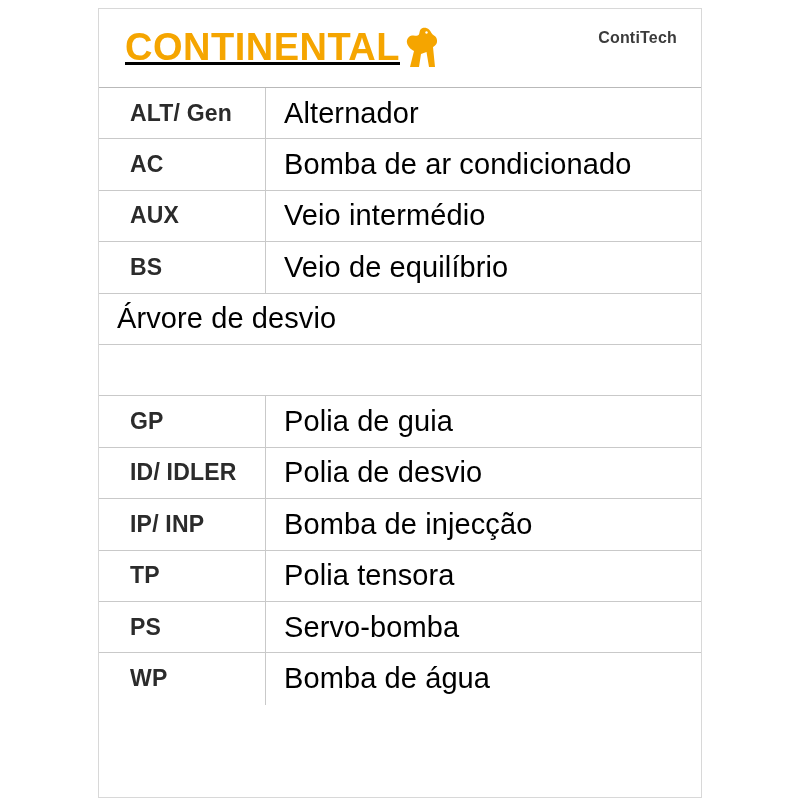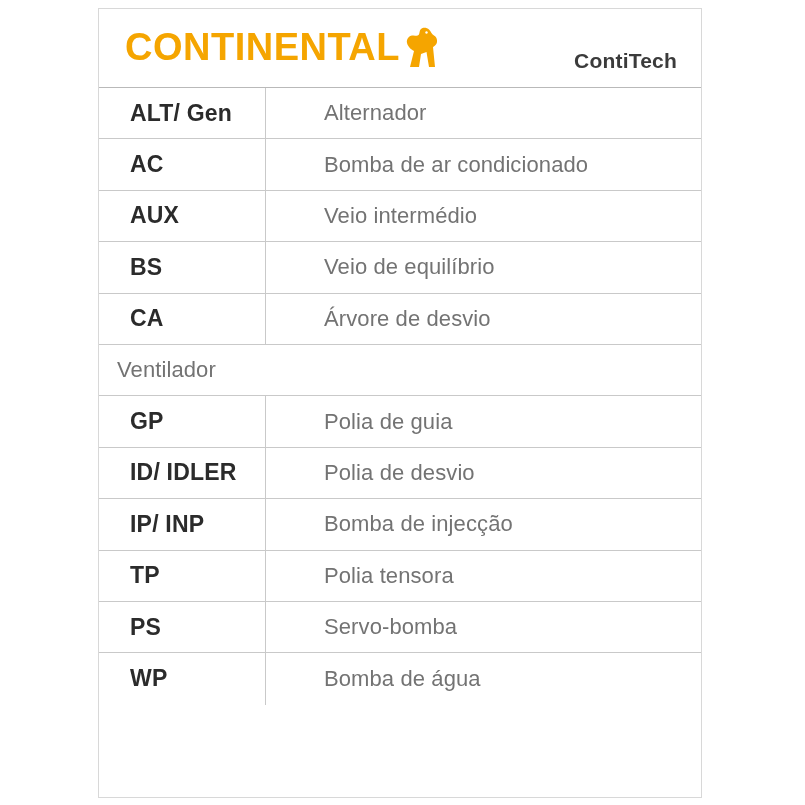--- a/index.html
+++ b/index.html
@@ -32,55 +32,55 @@
     height: 79px;
     border-bottom: 1px solid #b9b9b9;
     box-sizing: border-box;
   }
   .brand {
     position: absolute;
     left: 26px;
     top: 18px;
     display: flex;
     align-items: center;
+    text-decoration: underline;
   }
   .brand-word {
     font-family: "Liberation Sans", sans-serif;
     font-size: 38px;
     font-weight: bold;
     letter-spacing: 0.5px;
     color: #f5a500;
     line-height: 1;
   }
   .horse {
     margin-left: 4px;
     width: 34px;
     height: 40px;
     display: block;
   }
   .sub-brand {
     position: absolute;
     right: 24px;
-    top: 40px;
-    font-size: 21px;
+    top: 20px;
+    font-size: 16px;
     font-weight: bold;
     color: #3b3b3b;
     letter-spacing: 0.2px;
   }
 
   
   .rows {
     display: block;
   }
   .row {
     display: flex;
     height: 51.4px;
     border-bottom: 1px solid #c9c9c9;
     box-sizing: border-box;
-    gap: 40px;
   }
   .row:last-child {
     border-bottom: none;
   }
   .cell-code {
     width: 167px;
     flex: 0 0 167px;
     border-right: 1px solid #c9c9c9;
     box-sizing: border-box;
     display: flex;
@@ -89,22 +89,22 @@
     font-size: 23px;
     font-weight: bold;
     color: #2b2b2b;
     letter-spacing: 0.2px;
   }
   .cell-desc {
     flex: 1 1 auto;
     display: flex;
     align-items: center;
     padding-left: 18px;
-    font-size: 22px;
-    color: #737373;
+    font-size: 29px;
+    color: #000000;
     letter-spacing: 0.1px;
   }
 </style>
 </head>
 <body>
 
 <div id="sheet">
 
   <div class="logo-row">
     <div class="brand">
@@ -129,25 +129,23 @@
     </div>
     <div class="row">
       <div class="cell-code">AUX</div>
       <div class="cell-desc">Veio intermédio</div>
     </div>
     <div class="row">
       <div class="cell-code">BS</div>
       <div class="cell-desc">Veio de equilíbrio</div>
     </div>
     <div class="row">
-      <div class="cell-code">CA</div>
       <div class="cell-desc">Árvore de desvio</div>
     </div>
     <div class="row">
-      <div class="cell-desc">Ventilador</div>
     </div>
     <div class="row">
       <div class="cell-code">GP</div>
       <div class="cell-desc">Polia de guia</div>
     </div>
     <div class="row">
       <div class="cell-code">ID/ IDLER</div>
       <div class="cell-desc">Polia de desvio</div>
     </div>
     <div class="row">

